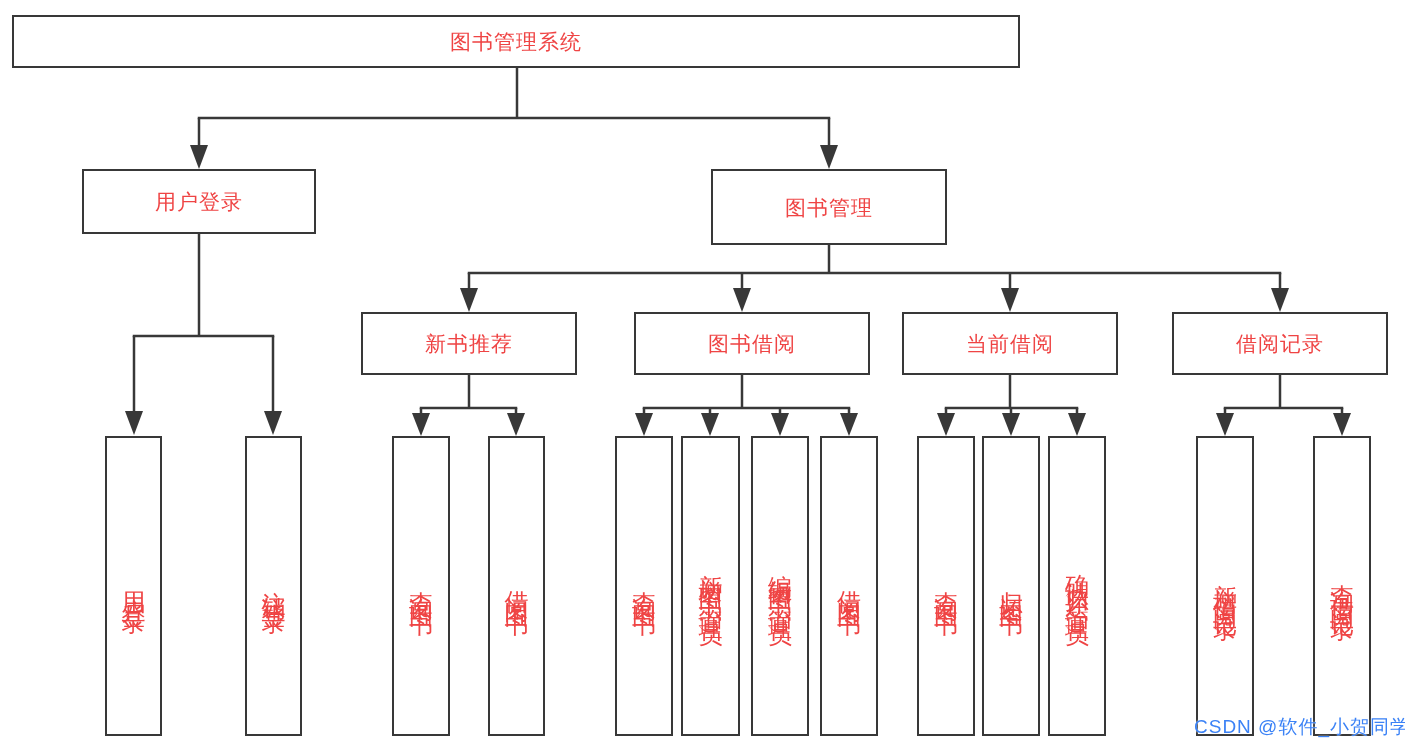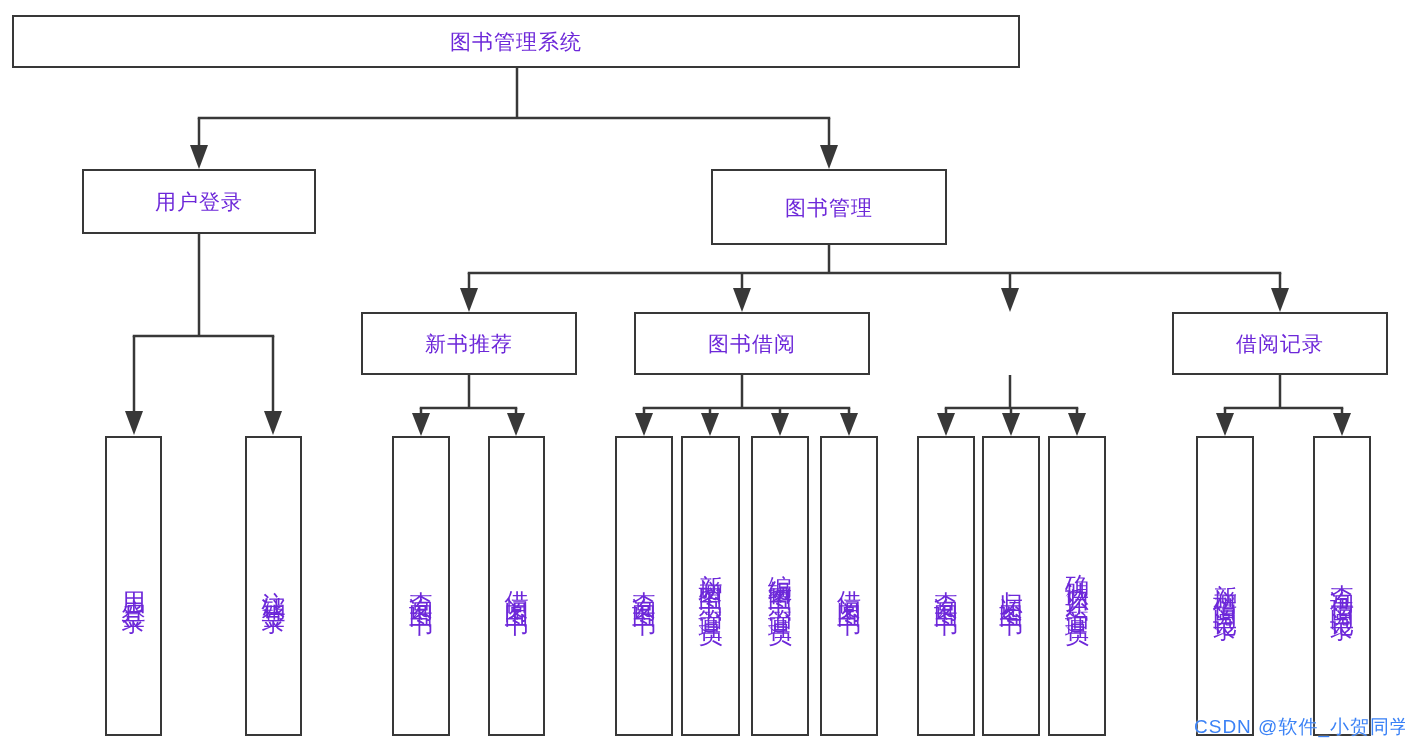--- a/index.html
+++ b/index.html
@@ -20,21 +20,21 @@
     left: 0;
     top: 0;
     width: 1405px;
     height: 747px;
   }
   .box {
     position: absolute;
     box-sizing: border-box;
     border: 2.5px solid #383838;
     background: #ffffff;
-    color: #6d28d9;
+    color: #ef4444;
     display: flex;
     align-items: center;
     justify-content: center;
     text-align: center;
   }
   .h {
     font-size: 21px;
     letter-spacing: 1px;
     line-height: 1;
   }
@@ -131,20 +131,21 @@
     </g>
   </svg>
 
   <div class="box h" style="left:12px; top:15px; width:1008px; height:53px;">图书管理系统</div>
 
   <div class="box h" style="left:82px; top:169px; width:234px; height:65px;">用户登录</div>
   <div class="box h" style="left:711px; top:169px; width:236px; height:76px;">图书管理</div>
 
   <div class="box h" style="left:361px; top:312px; width:216px; height:63px;text-align:right;">新书推荐</div>
   <div class="box h" style="left:634px; top:312px; width:236px; height:63px;">图书借阅</div>
+  <div class="box h" style="left:902px; top:312px; width:216px; height:63px;">当前借阅</div>
   <div class="box h" style="left:1172px; top:312px; width:216px; height:63px;">借阅记录</div>
 
   <div class="box v" style="left:105px; top:436px; width:57px; height:300px;">用户登录</div>
   <div class="box v" style="left:245px; top:436px; width:57px; height:300px;">注销登录</div>
 
   <div class="box v" style="left:392px; top:436px; width:58px; height:300px;">查询图书</div>
   <div class="box v" style="left:488px; top:436px; width:57px; height:300px;">借阅图书</div>
 
   <div class="box v" style="left:615px; top:436px; width:58px; height:300px;">查询图书</div>
   <div class="box v" style="left:681px; top:436px; width:59px; height:300px;">新增图书（管理员）</div>

